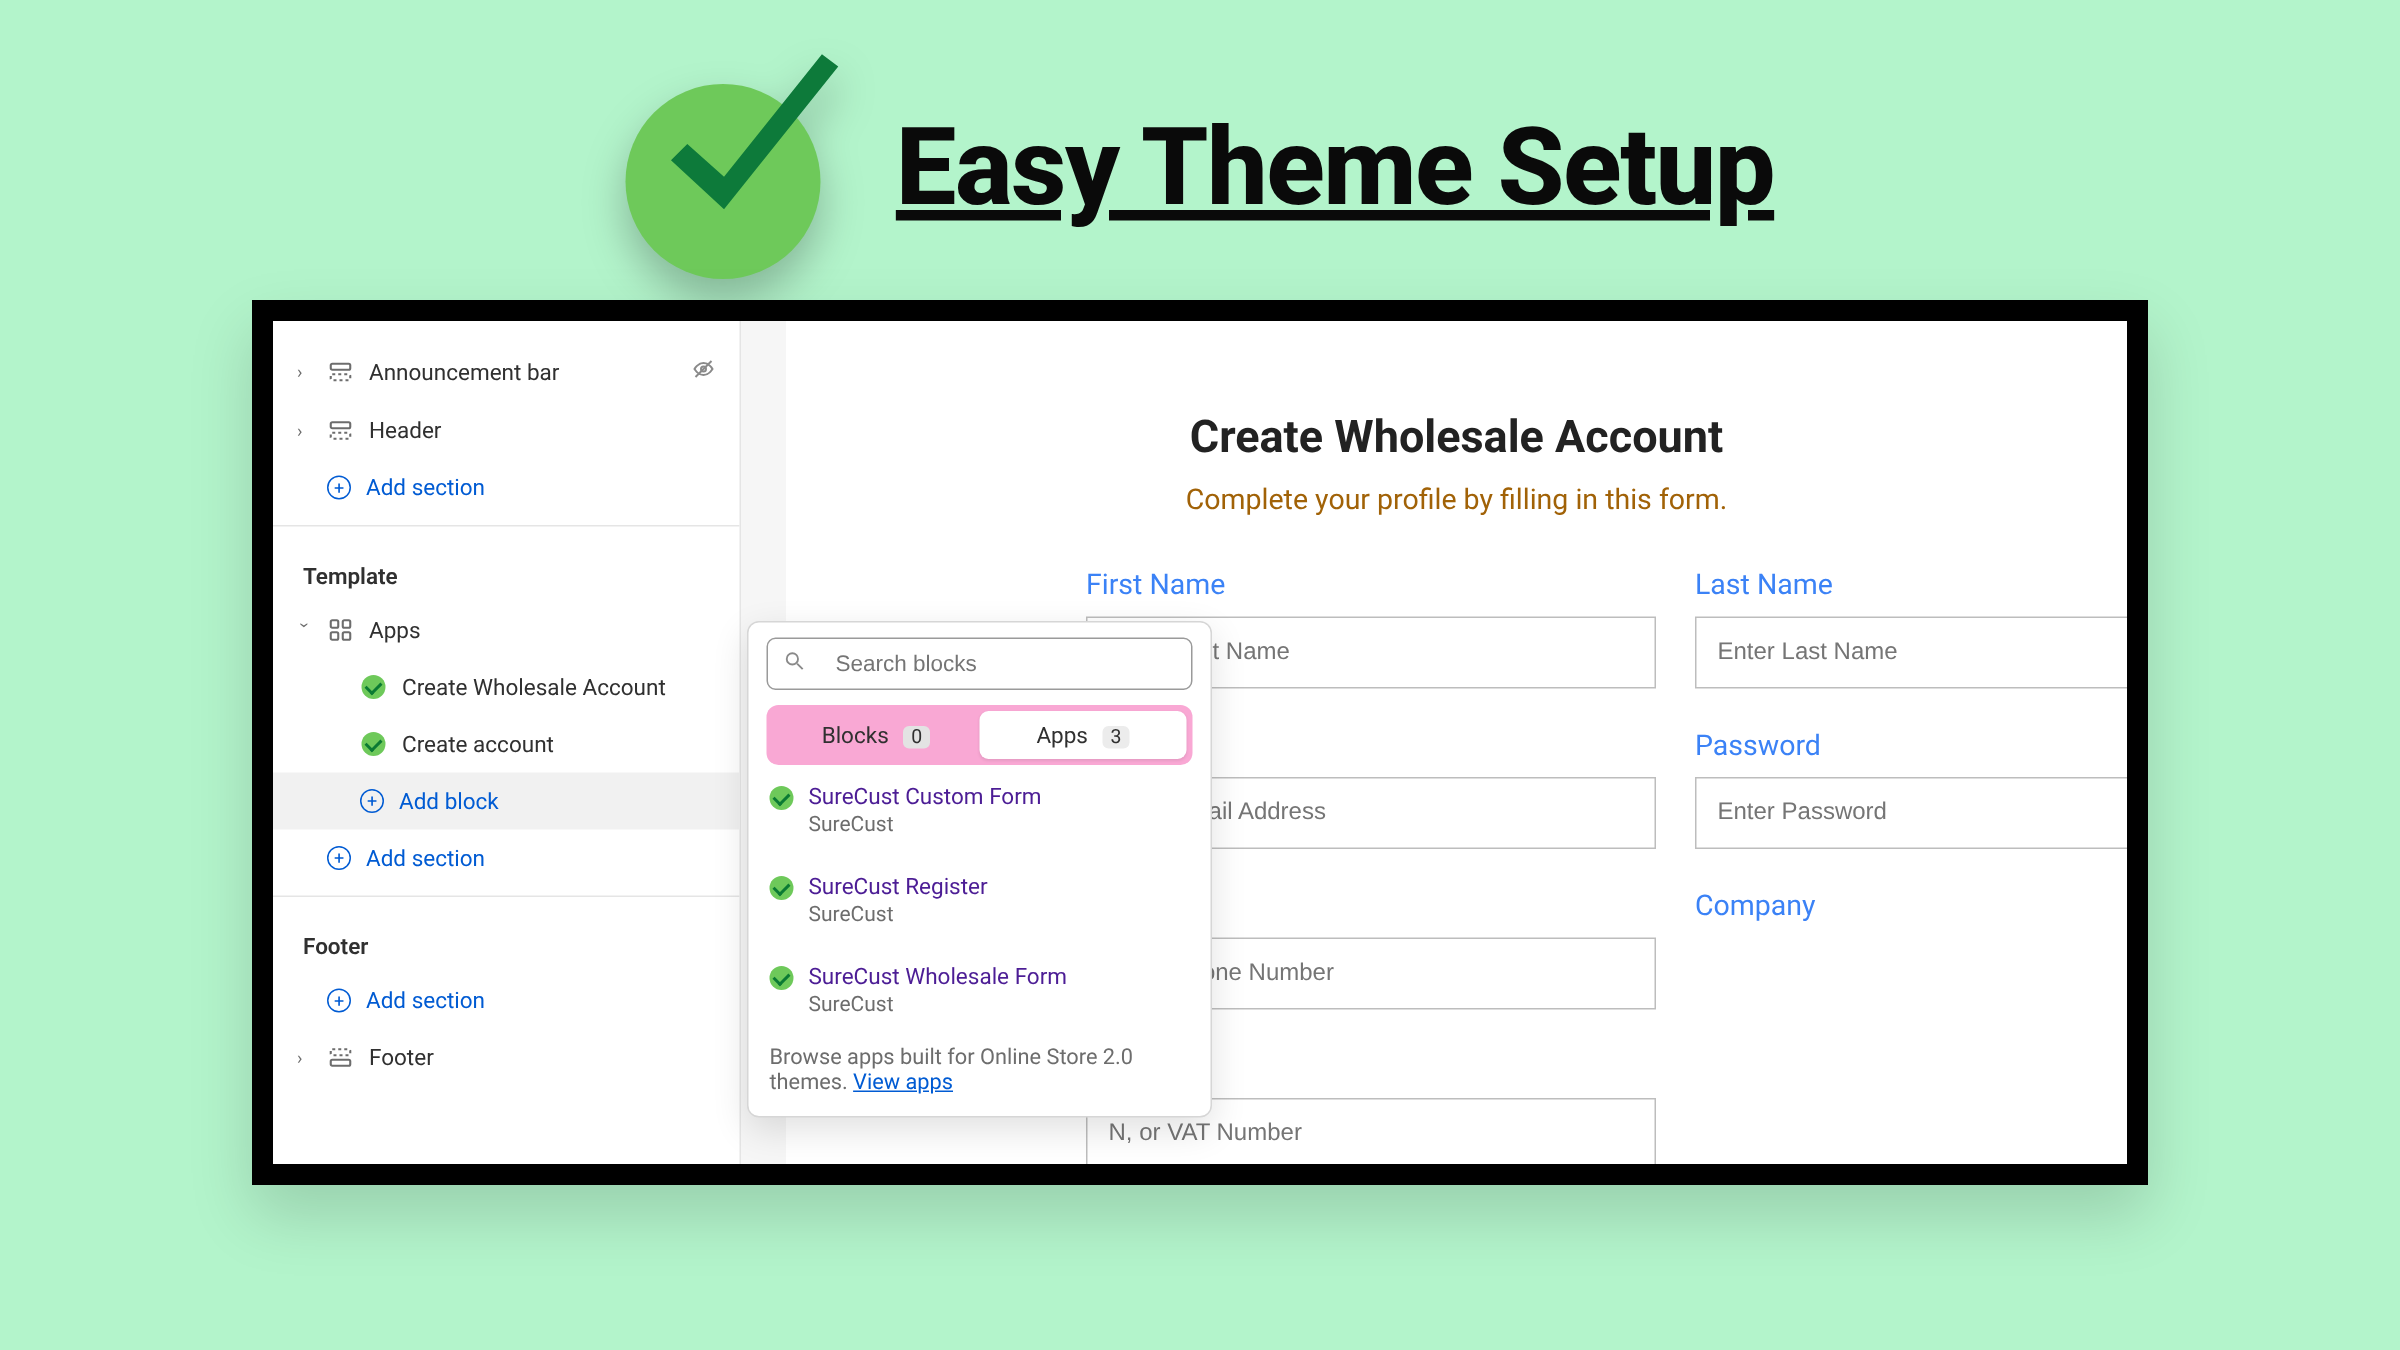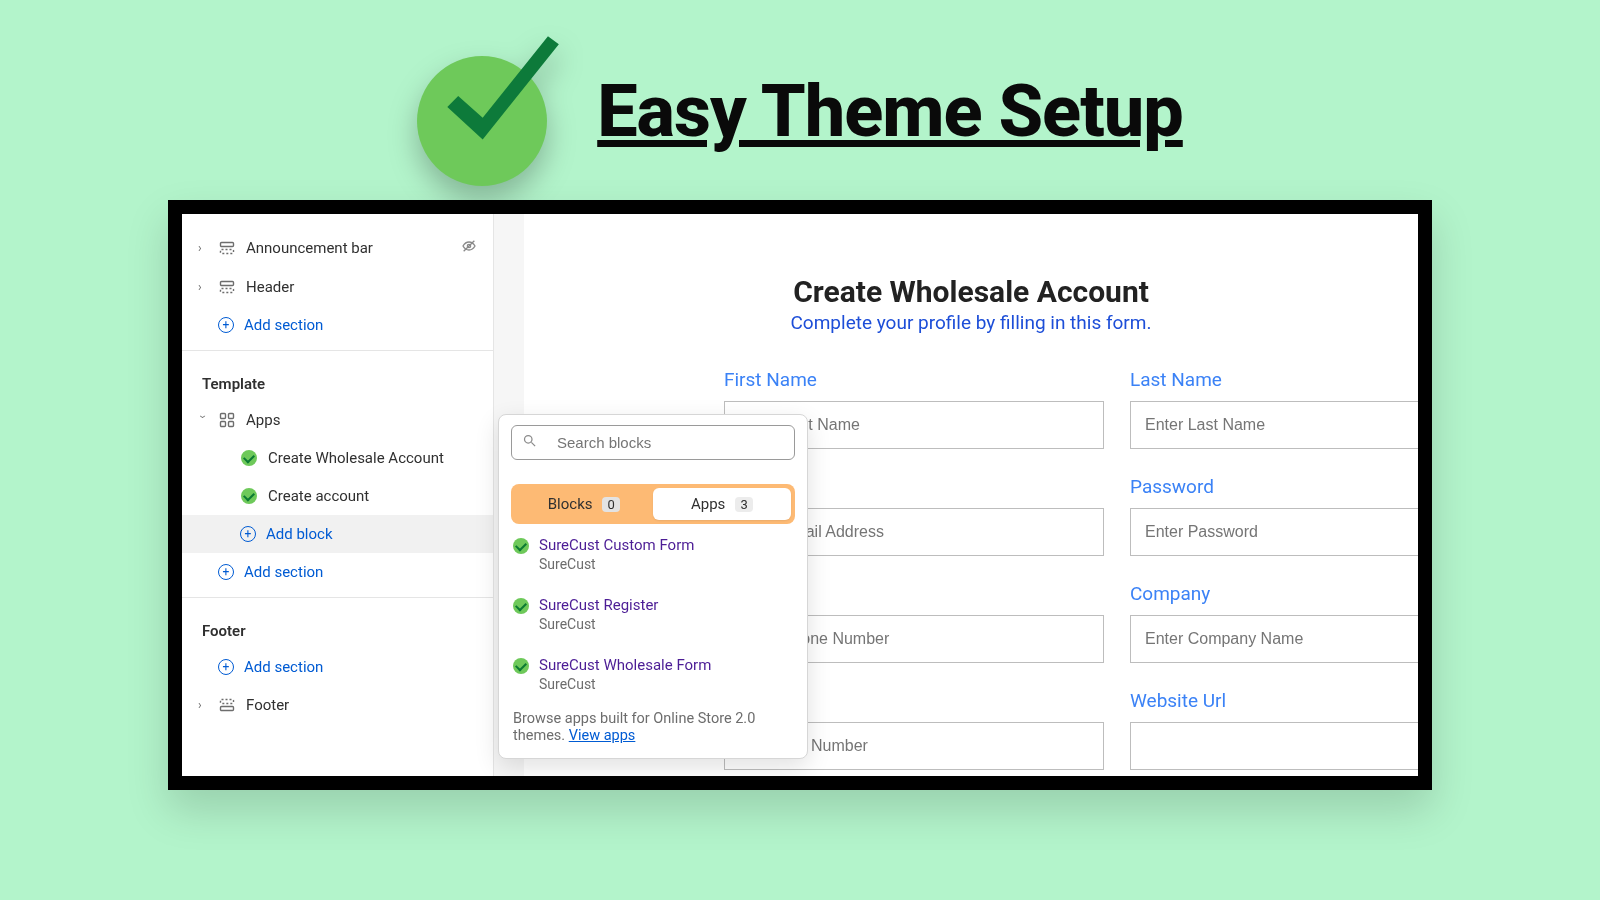--- a/index.html
+++ b/index.html
@@ -134,23 +134,23 @@
     padding: 60px 0 0 0;
   }
   .canvas h2 {
     text-align:center;
     font-size:30px;
     font-weight:700;
     color:#222;
   }
   .canvas .subtitle {
     text-align:center;
-    color:#1d4ed8;
+    color:#a16207;
     font-size:19px;
-    margin-top:2px;
+    margin-top:12px;
   }
   .form-grid {
     margin-top:34px;
     padding: 0 0 0 200px;
     display:grid;
     grid-template-columns: 380px 380px;
     column-gap: 26px;
     row-gap: 26px;
   }
   .form-field label {
@@ -186,22 +186,22 @@
   .popover .search {
     display:flex; align-items:center; gap:20px;
     border:1px solid #9a9a9a; border-radius:6px;
     padding:7px 10px; color:#6d6d6d;
   }
   .popover .search input {
     border:none; outline:none; flex:1; font-size:15px;
     color:#303030; background:transparent;
   }
   .popover .tabs {
-    margin-top:24px;
-    background:#fdba74;
+    margin-top:10px;
+    background:#f9a8d4;
     border-radius:8px;
     display:flex; padding:4px;
   }
   .popover .tab {
     flex:1; text-align:center; padding:7px 0;
     font-size:15px; border-radius:6px; cursor:pointer;
     color:#303030;
   }
   .popover .tab.active { background:#fff; box-shadow:0 1px 2px rgba(0,0,0,0.08); }
   .popover .tab .count {
@@ -364,29 +364,24 @@
           <div class="form-field">
             <label>Password</label>
             <input placeholder="Enter Password" style="">
           </div>
           <div class="form-field">
             <label style="visibility:hidden">Phone</label>
             <input placeholder="Enter Phone Number" style="">
           </div>
           <div class="form-field">
             <label>Company</label>
-            <input placeholder="Enter Company Name" style="">
           </div>
           <div class="form-field">
             <label style="visibility:hidden">Tax ID</label>
             <input placeholder="N, or VAT Number" style="">
-          </div>
-          <div class="form-field">
-            <label>Website Url</label>
-            <input placeholder="" style="">
           </div>
         </div>
       </div>
     </div>
 
     <div class="popover">
       <div class="search">
         <span>
           <svg width="15" height="15" viewBox="0 0 24 24">
               <circle cx="10" cy="10" r="6" fill="none" stroke="#8a8a8a" stroke-width="2"></circle>

